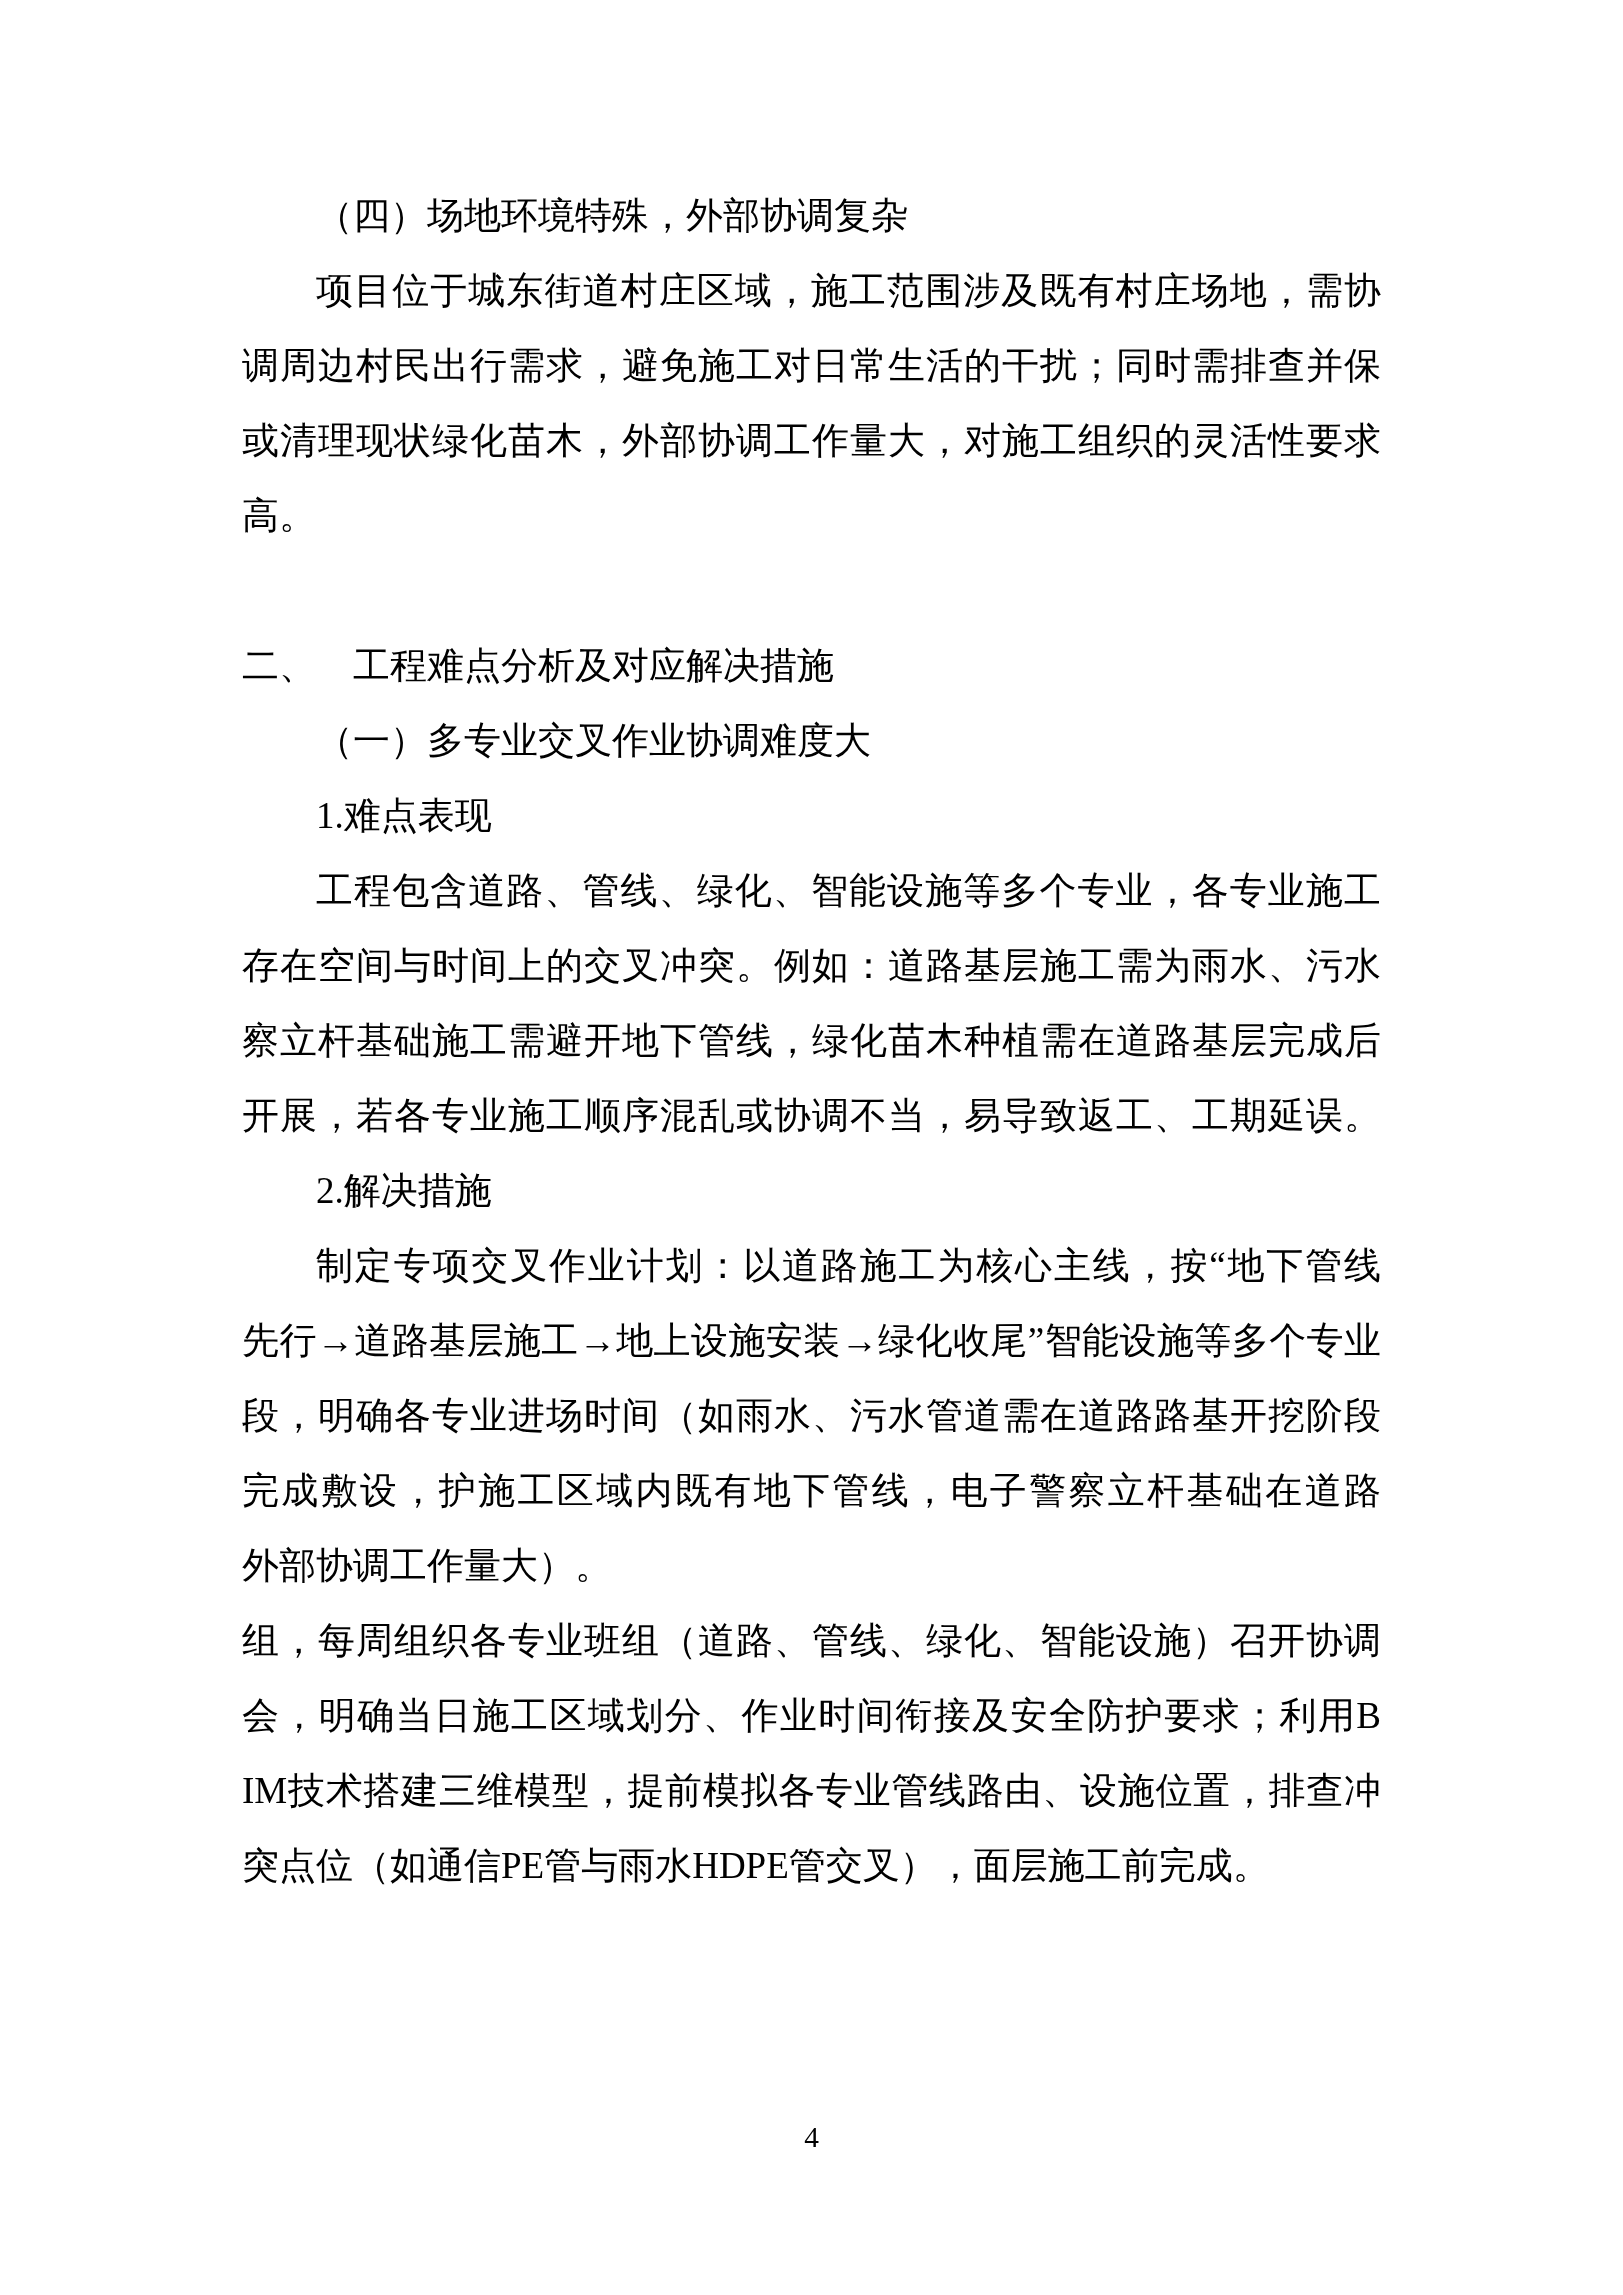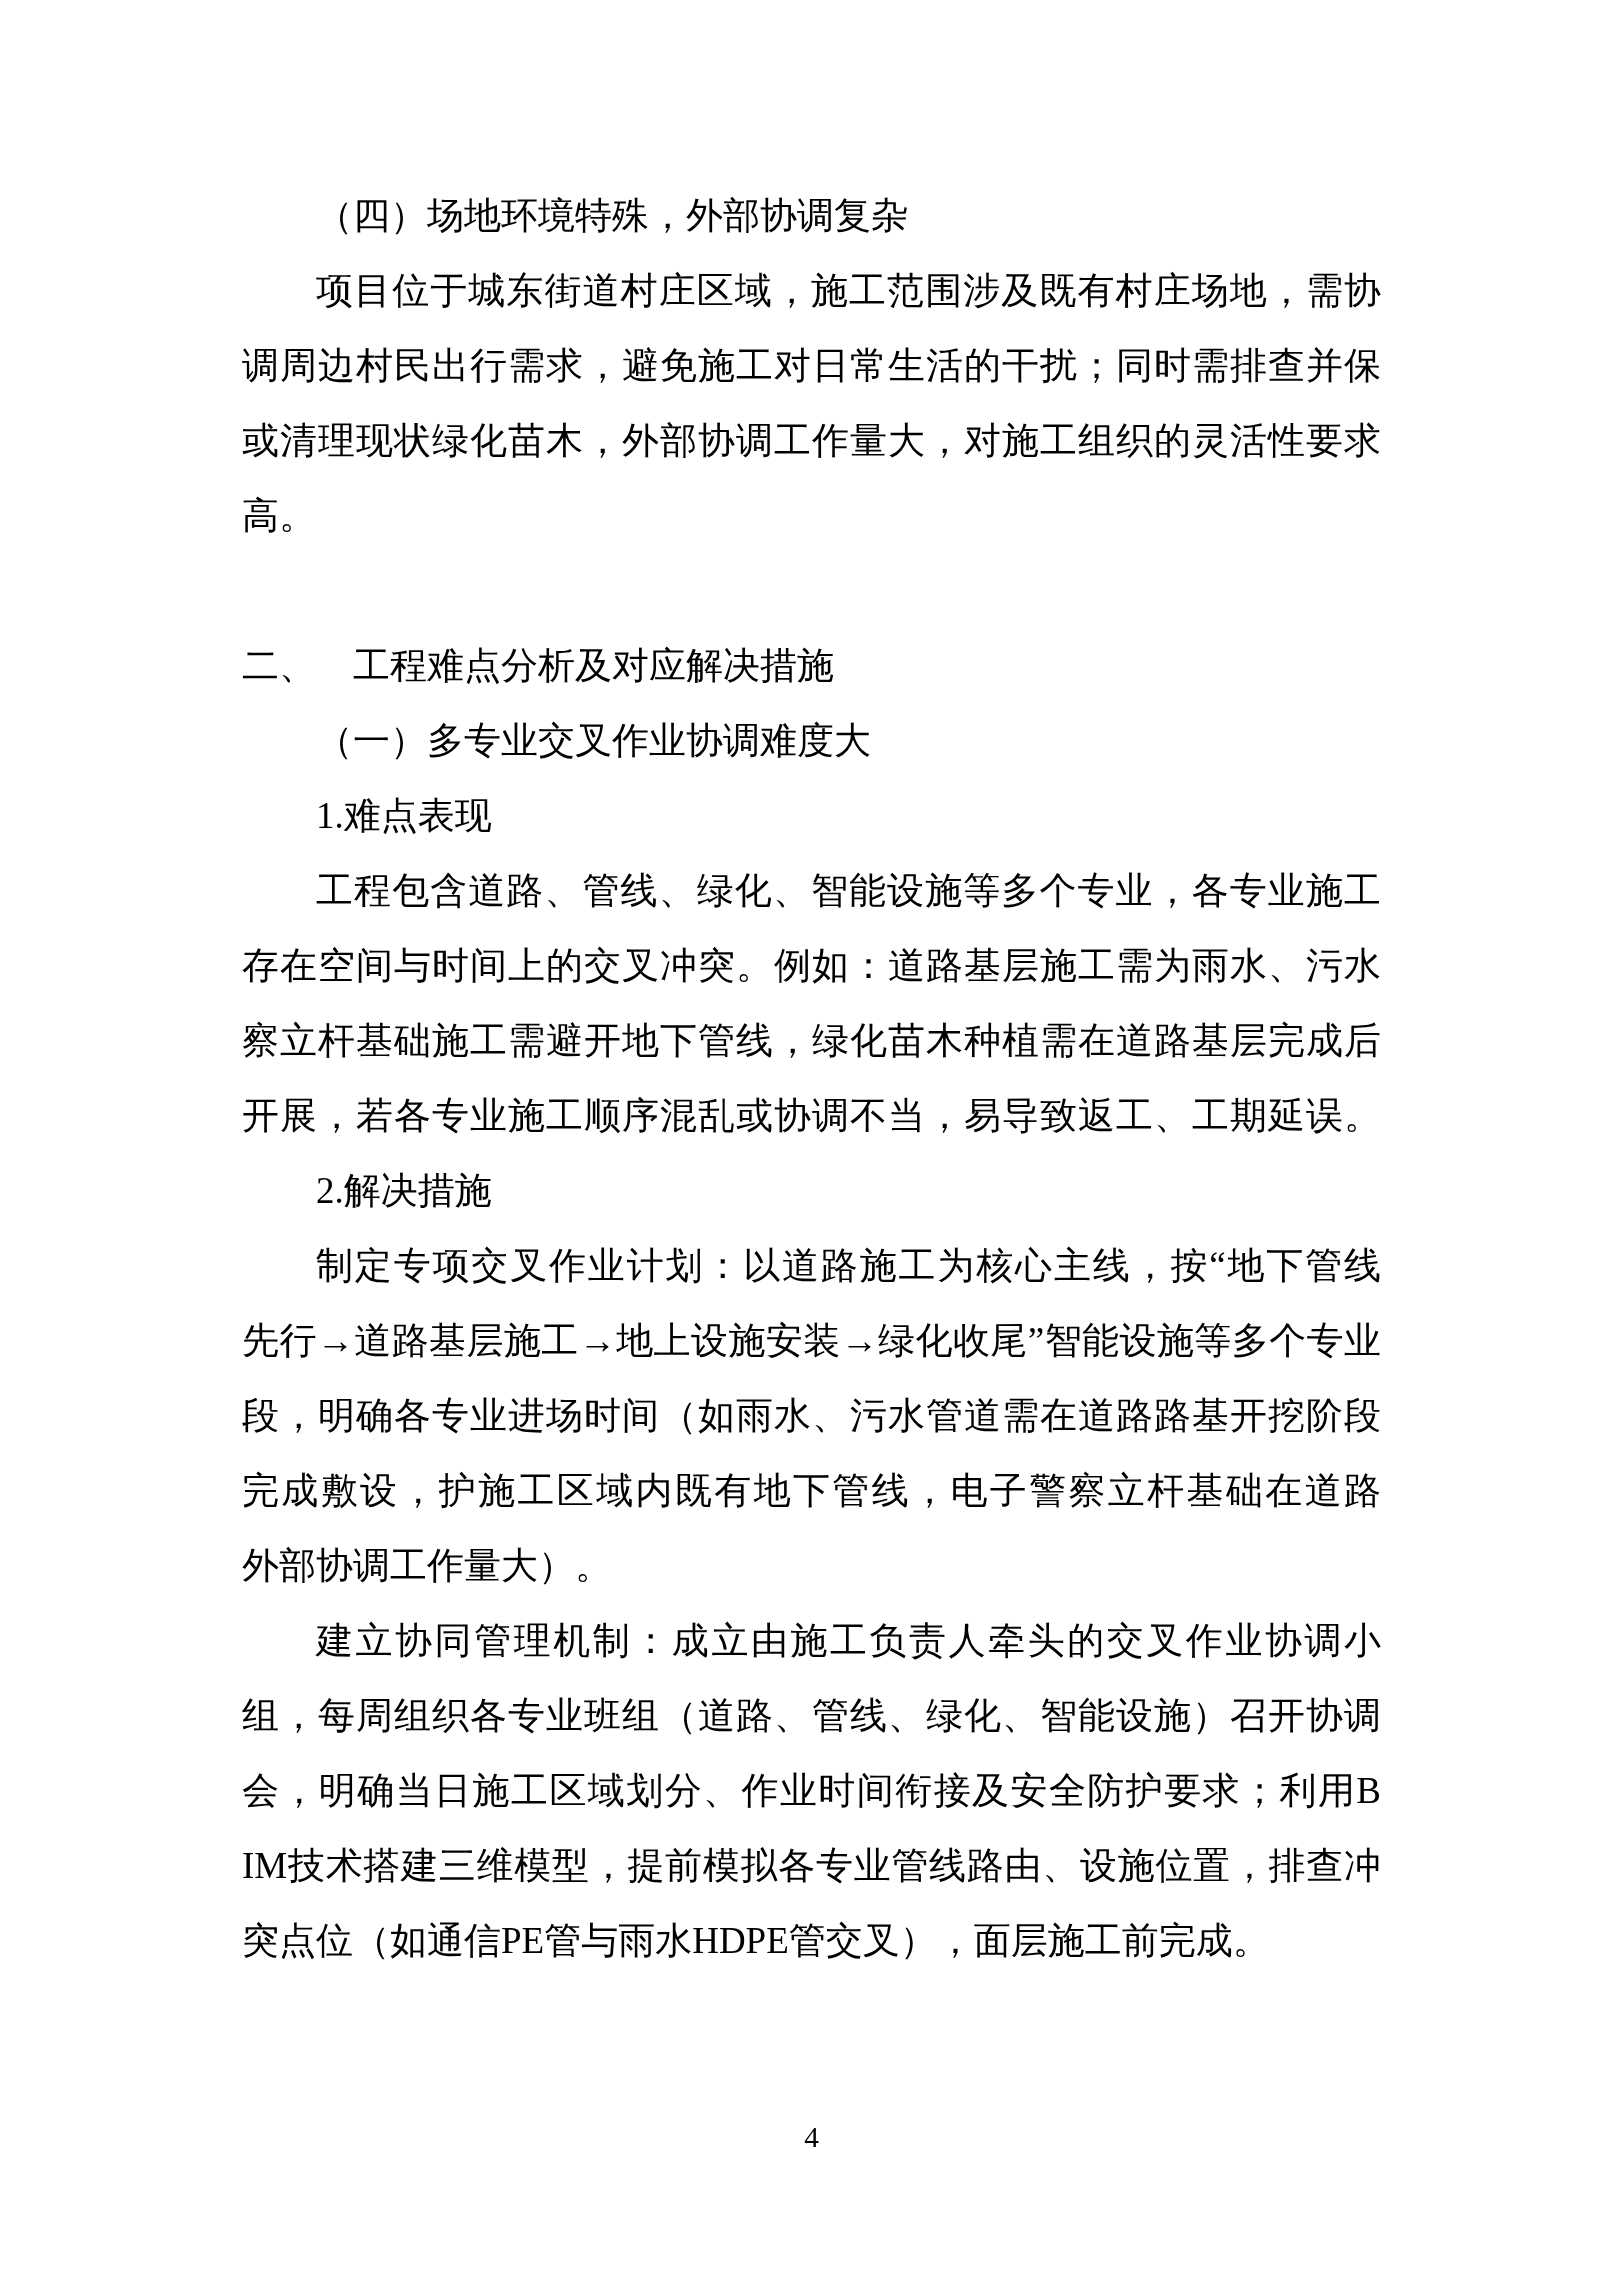--- a/index.html
+++ b/index.html
@@ -73,21 +73,20 @@
       <div class="line justify indent">工程包含道路、管线、绿化、智能设施等多个专业，各专业施工</div>
       <div class="line justify">存在空间与时间上的交叉冲突。例如：道路基层施工需为雨水、污水</div>
       <div class="line justify">察立杆基础施工需避开地下管线，绿化苗木种植需在道路基层完成后</div>
       <div class="line justify">开展，若各专业施工顺序混乱或协调不当，易导致返工、工期延误。</div>
       <div class="line indent">2.解决措施</div>
       <div class="line justify indent">制定专项交叉作业计划：以道路施工为核心主线，按“地下管线</div>
       <div class="line justify">先行→道路基层施工→地上设施安装→绿化收尾”智能设施等多个专业</div>
       <div class="line justify">段，明确各专业进场时间（如雨水、污水管道需在道路路基开挖阶段</div>
       <div class="line justify">完成敷设，护施工区域内既有地下管线，电子警察立杆基础在道路</div>
       <div class="line">外部协调工作量大）。</div>
-      <div class="line justify indent">建立协同管理机制：成立由施工负责人牵头的交叉作业协调小</div>
       <div class="line justify">组，每周组织各专业班组（道路、管线、绿化、智能设施）召开协调</div>
       <div class="line justify">会，明确当日施工区域划分、作业时间衔接及安全防护要求；利用B</div>
       <div class="line justify">IM技术搭建三维模型，提前模拟各专业管线路由、设施位置，排查冲</div>
       <div class="line">突点位（如通信PE管与雨水HDPE管交叉），面层施工前完成。</div>
     </div>
   <div class="page-number">4</div>
 </div>
 
 
 </body></html>

